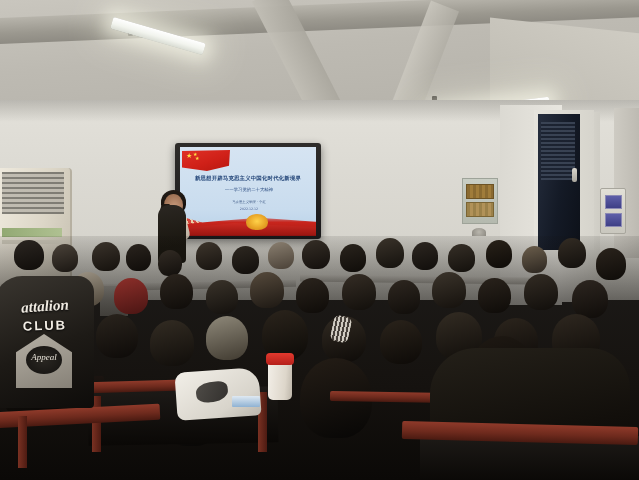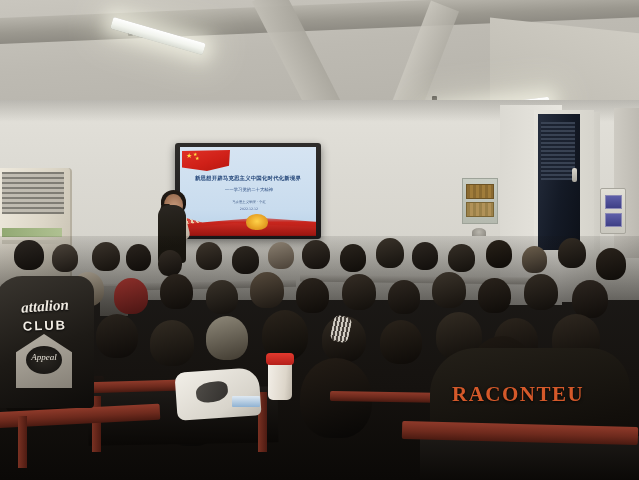--- a/index.html
+++ b/index.html
@@ -358,17 +358,16 @@
 
   <div class="abs" id="jacket-l"></div>
   <div class="abs" id="jl-text1">attalion</div>
   <div class="abs" id="jl-text2">CLUB</div>
   <div class="abs" id="jl-diamond"></div>
   <div class="abs" id="jl-circle"></div>
   <div class="abs" id="jl-script">Appeal</div>
 
   <div class="abs bench" id="bench-5"></div>
   <div class="abs" id="jacket-r"></div>
-  <div class="abs" id="jr-text">RACONTEU</div>
   <div class="abs bench-back" id="bb-2"></div>
   <div class="abs bench" id="bench-4"></div>
 
 </div>
 
 </body></html>

